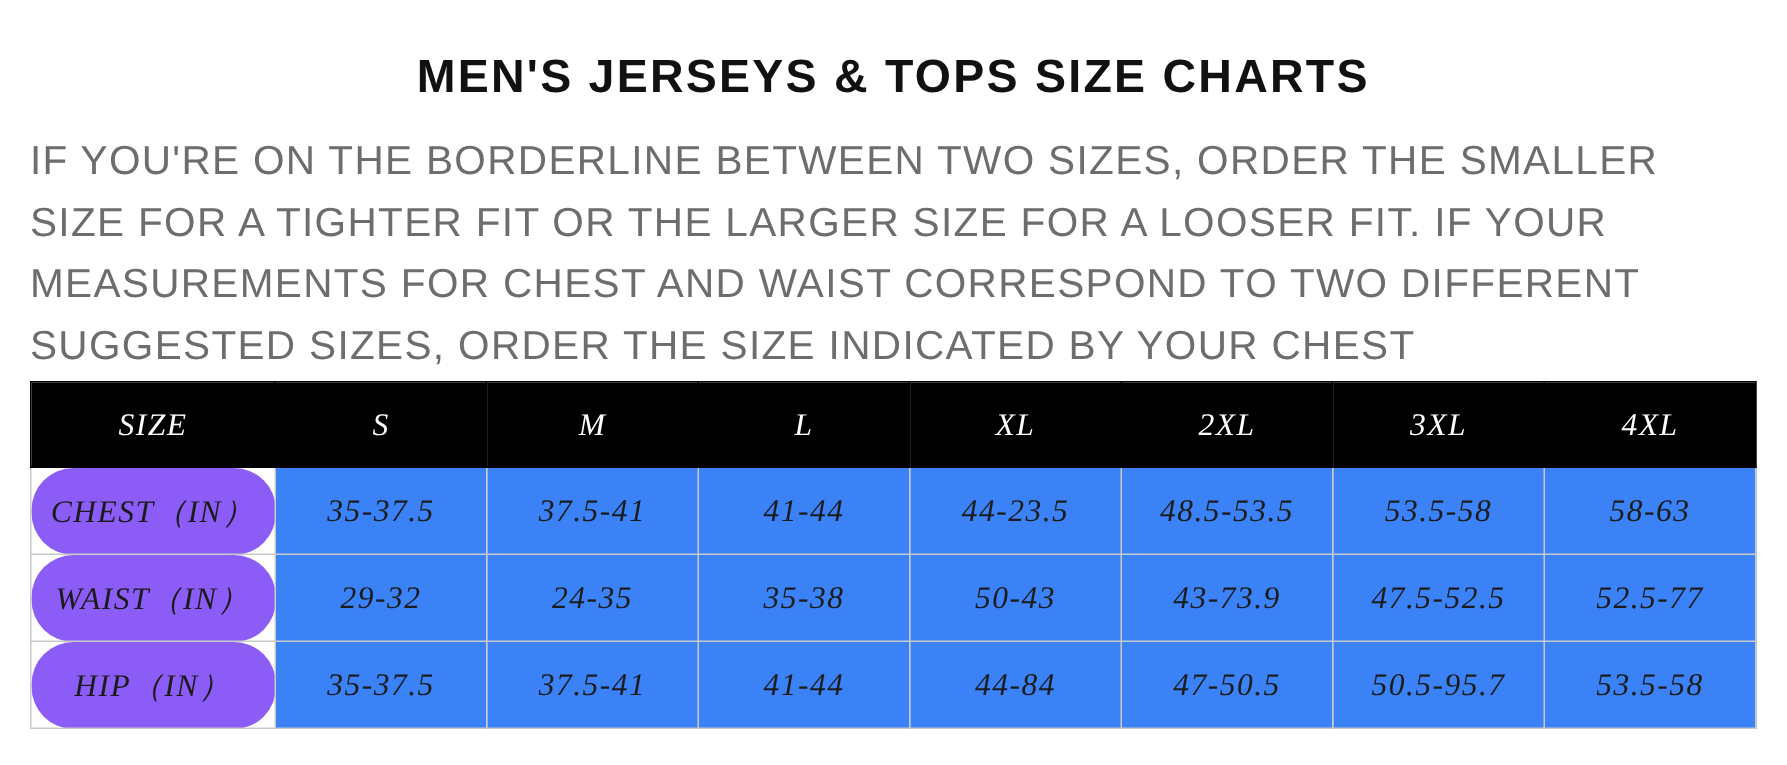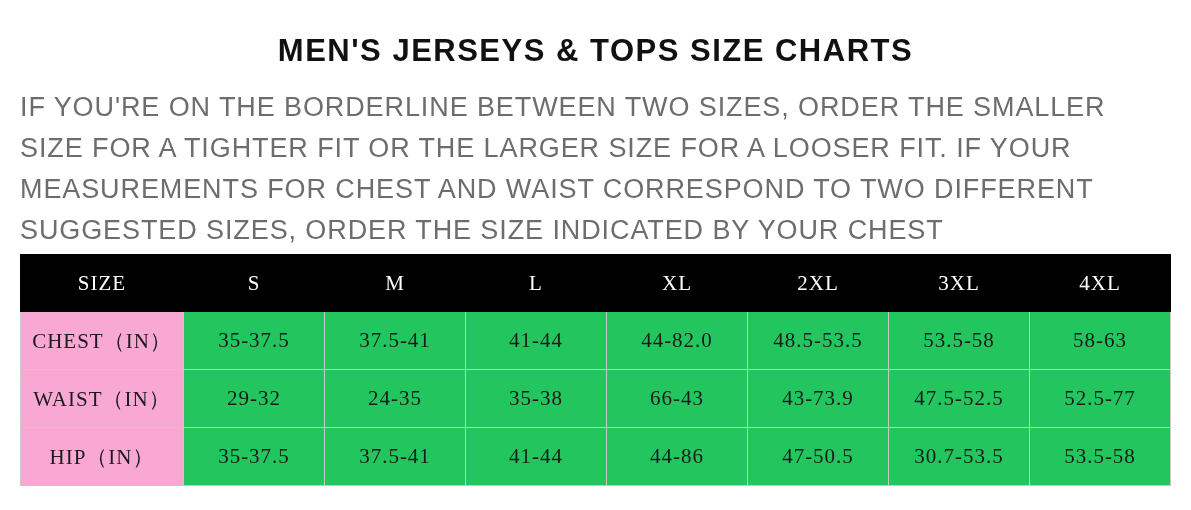--- a/index.html
+++ b/index.html
@@ -54,33 +54,35 @@
   table.size-chart th,
   table.size-chart td {
     border: 1px solid #c9c9c9;
     text-align: center;
     font-size: 21px;
     letter-spacing: 1px;
     height: 57px;
     padding: 0;
     color: #1b1b1b;
     font-weight: normal;
+    font-style: italic;
   }
   table.size-chart thead th {
     background: #000000;
     color: #ffffff;
     border: 1px solid #000000;
     height: 56px;
     font-weight: normal;
   }
   table.size-chart tbody tr td:first-child {
-    background: #f9a8d4;
+    background: #8b5cf6;
+    border-radius: 28px;
   }
   table.size-chart tbody td.datacell {
-    background: #22c55e;
+    background: #3b82f6;
   }
   col.label-col { width: 163px; }
 </style>
 </head>
 <body>
 
 <div class="page">
 
   <div class="title">MEN'S  JERSEYS &amp;  TOPS SIZE  CHARTS</div>
 
@@ -109,42 +111,42 @@
           <th>3XL</th>
           <th>4XL</th>
         </tr>
       </thead>
       <tbody>
         <tr>
           <td>CHEST（IN）</td>
           <td class="datacell">35-37.5</td>
           <td class="datacell">37.5-41</td>
           <td class="datacell">41-44</td>
-          <td class="datacell">44-82.0</td>
+          <td class="datacell">44-23.5</td>
           <td class="datacell">48.5-53.5</td>
           <td class="datacell">53.5-58</td>
           <td class="datacell">58-63</td>
         </tr>
         <tr>
           <td>WAIST（IN）</td>
           <td class="datacell">29-32</td>
           <td class="datacell">24-35</td>
           <td class="datacell">35-38</td>
-          <td class="datacell">66-43</td>
+          <td class="datacell">50-43</td>
           <td class="datacell">43-73.9</td>
           <td class="datacell">47.5-52.5</td>
           <td class="datacell">52.5-77</td>
         </tr>
         <tr>
           <td>HIP（IN）</td>
           <td class="datacell">35-37.5</td>
           <td class="datacell">37.5-41</td>
           <td class="datacell">41-44</td>
-          <td class="datacell">44-86</td>
+          <td class="datacell">44-84</td>
           <td class="datacell">47-50.5</td>
-          <td class="datacell">30.7-53.5</td>
+          <td class="datacell">50.5-95.7</td>
           <td class="datacell">53.5-58</td>
         </tr>
       </tbody>
     </table>
   </div>
 
 </div>
 
 </body></html>

